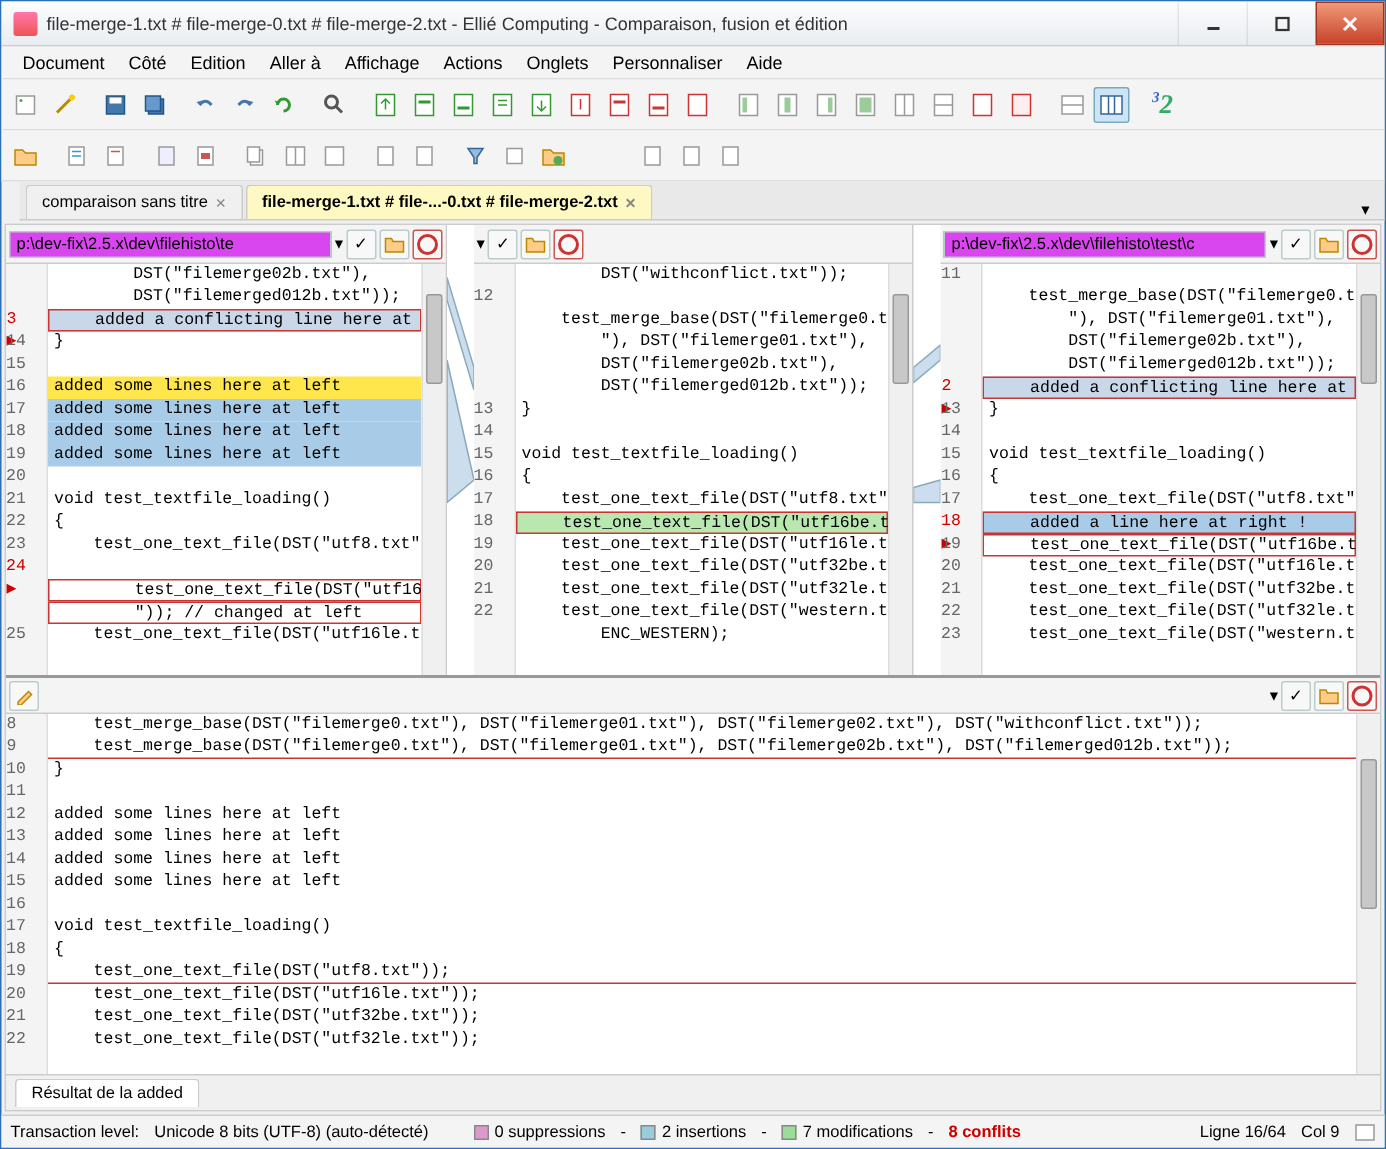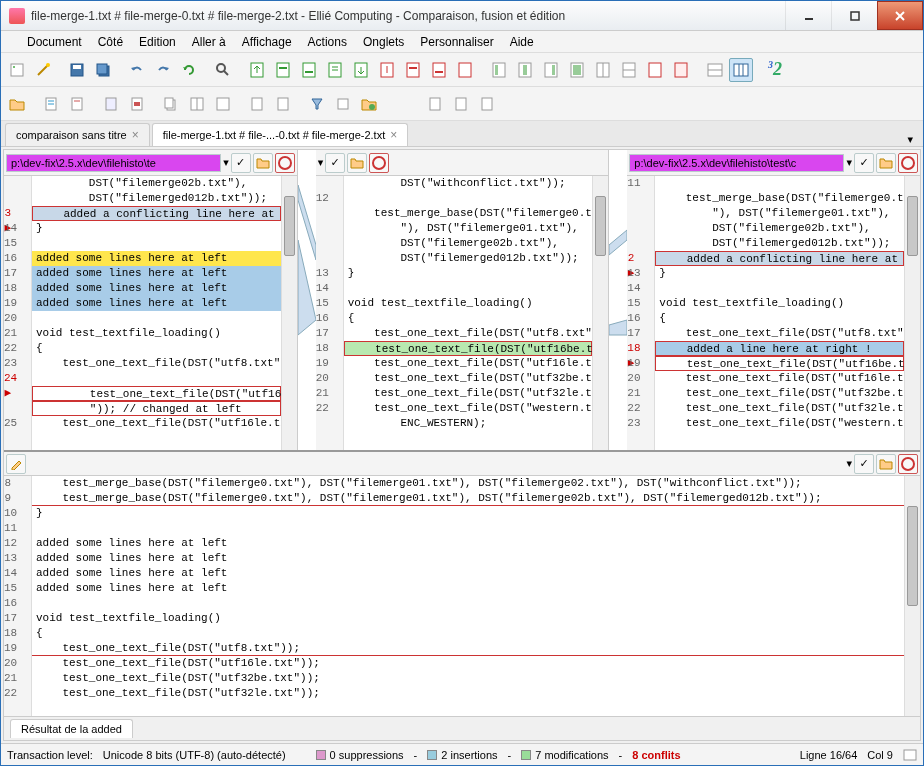--- a/index.html
+++ b/index.html
@@ -6,30 +6,30 @@
 body{font-family:"Segoe UI",Tahoma,sans-serif;font-size:11px;background:#f0f0f0;overflow:hidden;width:924px;height:766px;}
 .window{width:924px;height:766px;border:1px solid #2a6fb7;display:flex;flex-direction:column;}
 .titlebar{height:30px;background:linear-gradient(#fdfdfd,#e9edf1);display:flex;align-items:center;padding:0 0 0 8px;border-bottom:1px solid #ccc;}
 .titlebar .icon{width:16px;height:16px;margin-right:6px;background:linear-gradient(#f7a,#e55);border-radius:2px;}
 .titlebar .title{flex:1;color:#333;font-size:12px;}
 .winbtns{display:flex;height:100%;}
 .winbtn{width:46px;display:flex;align-items:center;justify-content:center;border-left:1px solid rgba(0,0,0,.08);}
 .winbtn svg{width:12px;height:12px;}
 .closebtn{background:linear-gradient(#e97,#c8432b);border:1px solid #a03020;}
 .closebtn svg{stroke:#fff;}
-.menubar{height:22px;background:#f4f4f4;display:flex;align-items:center;padding:0 18px;border-bottom:1px solid #ddd;font-size:12px;}
+.menubar{height:22px;background:#f4f4f4;display:flex;align-items:center;padding:0 6px;border-bottom:1px solid #ddd;font-size:12px;}
 .menubar span{padding:2px 8px;cursor:default;}
 .toolbar{height:34px;background:#f4f4f4;display:flex;align-items:center;padding:2px 4px;border-bottom:1px solid #ddd;gap:2px;}
 .toolbar2{height:34px;background:#f4f4f4;display:flex;align-items:center;padding:2px 4px;border-bottom:1px solid #ddd;gap:2px;}
 .tbtn{width:24px;height:24px;border:1px solid transparent;border-radius:2px;display:flex;align-items:center;justify-content:center;cursor:pointer;}
 .tbtn.active{background:#cde4f7;border-color:#7ab;}
 .tsep{width:6px;}
-.tabbar{height:26px;background:#e9e9e9;display:flex;align-items:flex-end;padding:0 4px;border-bottom:1px solid #ccc;}
+.tabbar{height:26px;background:#e9e9e9;display:flex;align-items:flex-end;padding:0 4px;border-bottom:1px solid #ccc;margin-left:12px;}
 .tab{padding:4px 10px;background:#f0f0f0;border:1px solid #ccc;border-bottom:none;margin-right:2px;border-radius:3px 3px 0 0;font-size:11px;display:flex;align-items:center;gap:5px;}
-.tab.active{background:#ffffff;font-weight:normal;}
+.tab.active{background:#fef9c3;font-weight:bold;}
 .tab .x{color:#888;font-size:12px;cursor:pointer;}
 .workarea{flex:1;display:flex;flex-direction:column;background:#fff;border:1px solid #ccc;margin:2px;}
 .panes{display:flex;height:300px;}
 .pane{flex:1;display:flex;flex-direction:column;border-right:1px solid #ccc;min-width:0;}
 .pane:last-child{border-right:none;}
 .paneheader{height:26px;background:#f4f4f4;border-bottom:1px solid #ccc;display:flex;align-items:center;padding:2px;gap:2px;}
 .pathbox{flex:1;background:#d946ef;border:1px solid #bcc;padding:2px 4px;font-size:11px;white-space:nowrap;overflow:hidden;text-overflow:ellipsis;}
 .hbtn{width:20px;height:20px;border:1px solid #bcc;background:#f8f8f8;display:flex;align-items:center;justify-content:center;cursor:pointer;border-radius:2px;}
 .target{border-color:#c55;}
 .target::after{content:"";width:10px;height:10px;border:2px solid #c33;border-radius:50%;}

